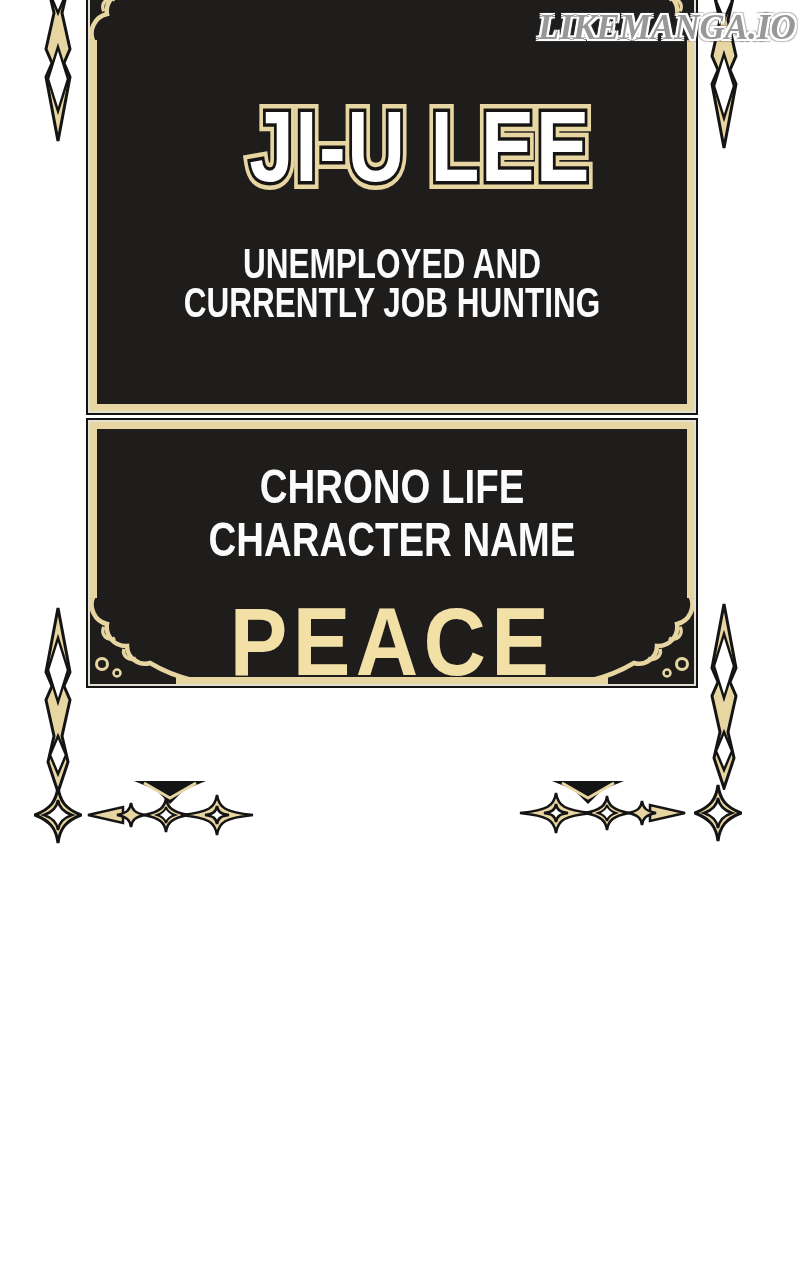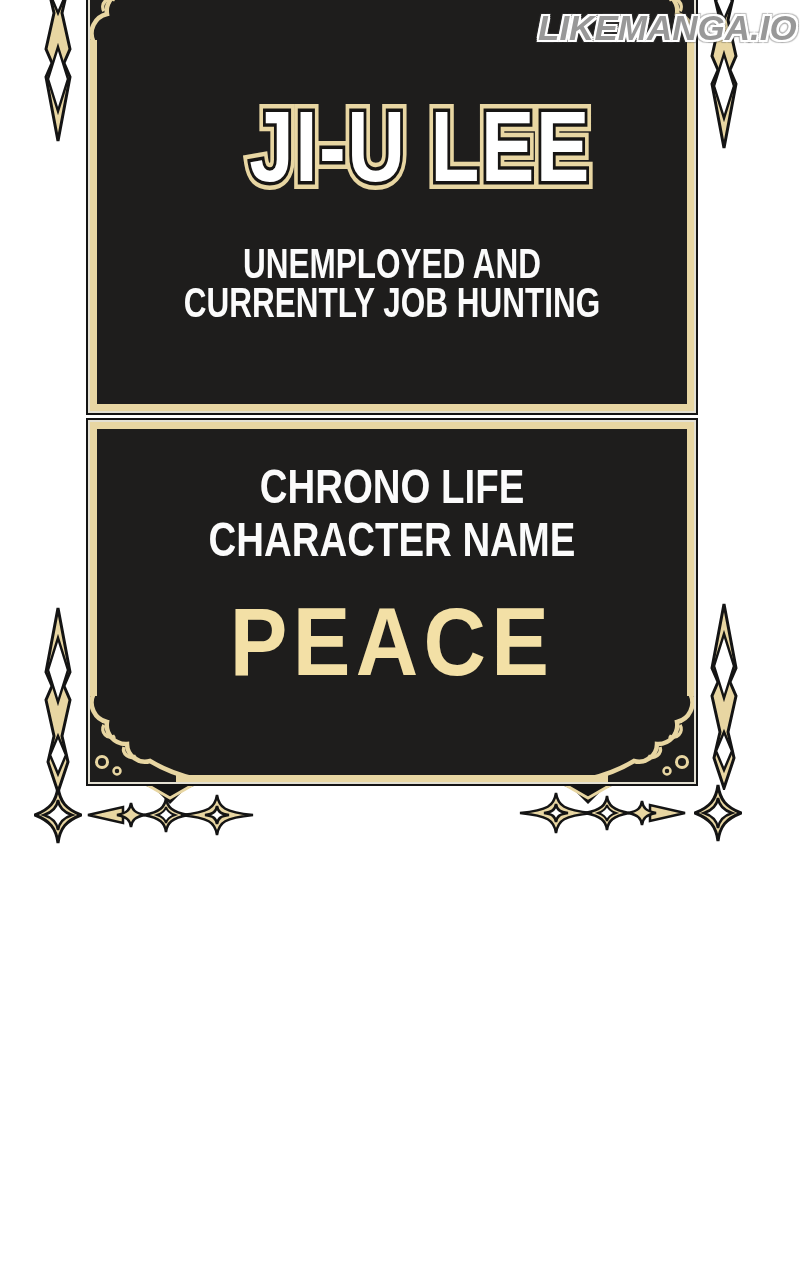--- a/index.html
+++ b/index.html
@@ -10,21 +10,21 @@
 
   
   .card { position:absolute; left:86px; top:-50px; width:612px; z-index:2; }
   .panel {
     position:relative; box-sizing:border-box;
     border:4px solid var(--outline);
     background:var(--panel);
   }
   .panel1 { height:465px; }
   .panel-gap { height:3px; background:transparent; }
-  .panel2 { height:368px; }
+  .panel2 { height:270px; }
   .panel-inner {
     position:absolute; inset:0; pointer-events:none;
     border:7px solid var(--cream);
     box-shadow: 0 0 0 2px rgba(250,246,232,.9);
   }
 
   
   .corner { position:absolute; width:104px; height:104px; pointer-events:none; }
   .corner svg { display:block; width:100%; height:100%; }
   .c-bl { left:0; bottom:0; }
@@ -74,21 +74,21 @@
   .chain { width:168px; height:42px; }
   .ch-l { left:87px;  top:794px; }
   .ch-r { left:518px; top:792px; transform:scaleX(-1); }
   .drop { width:72px; height:24px; }
   .dr-l { left:134px; top:781px; }
   .dr-r { left:552px; top:781px; }
 
   
   .watermark {
     position:absolute; left:538px; top:8px; z-index:10;
-    font-family:Liberation Sans, sans-serif;
+    font-family:Liberation Serif, serif;
     font-weight:bold; font-style:italic; font-size:35px; letter-spacing:0;
     color:#989898;
     text-shadow:
       -2px -2px 0 #ffffff, 2px -2px 0 #ffffff, -2px 2px 0 #ffffff, 2px 2px 0 #ffffff,
       0 -2px 0 #ffffff, 0 2px 0 #ffffff, -2px 0 0 #ffffff, 2px 0 0 #ffffff,
       -3px -3px 1px rgba(70,70,70,.35), 3px 3px 1px rgba(70,70,70,.35),
       3px -3px 1px rgba(70,70,70,.35), -3px 3px 1px rgba(70,70,70,.35);
     white-space:nowrap;
   }
 </style>

